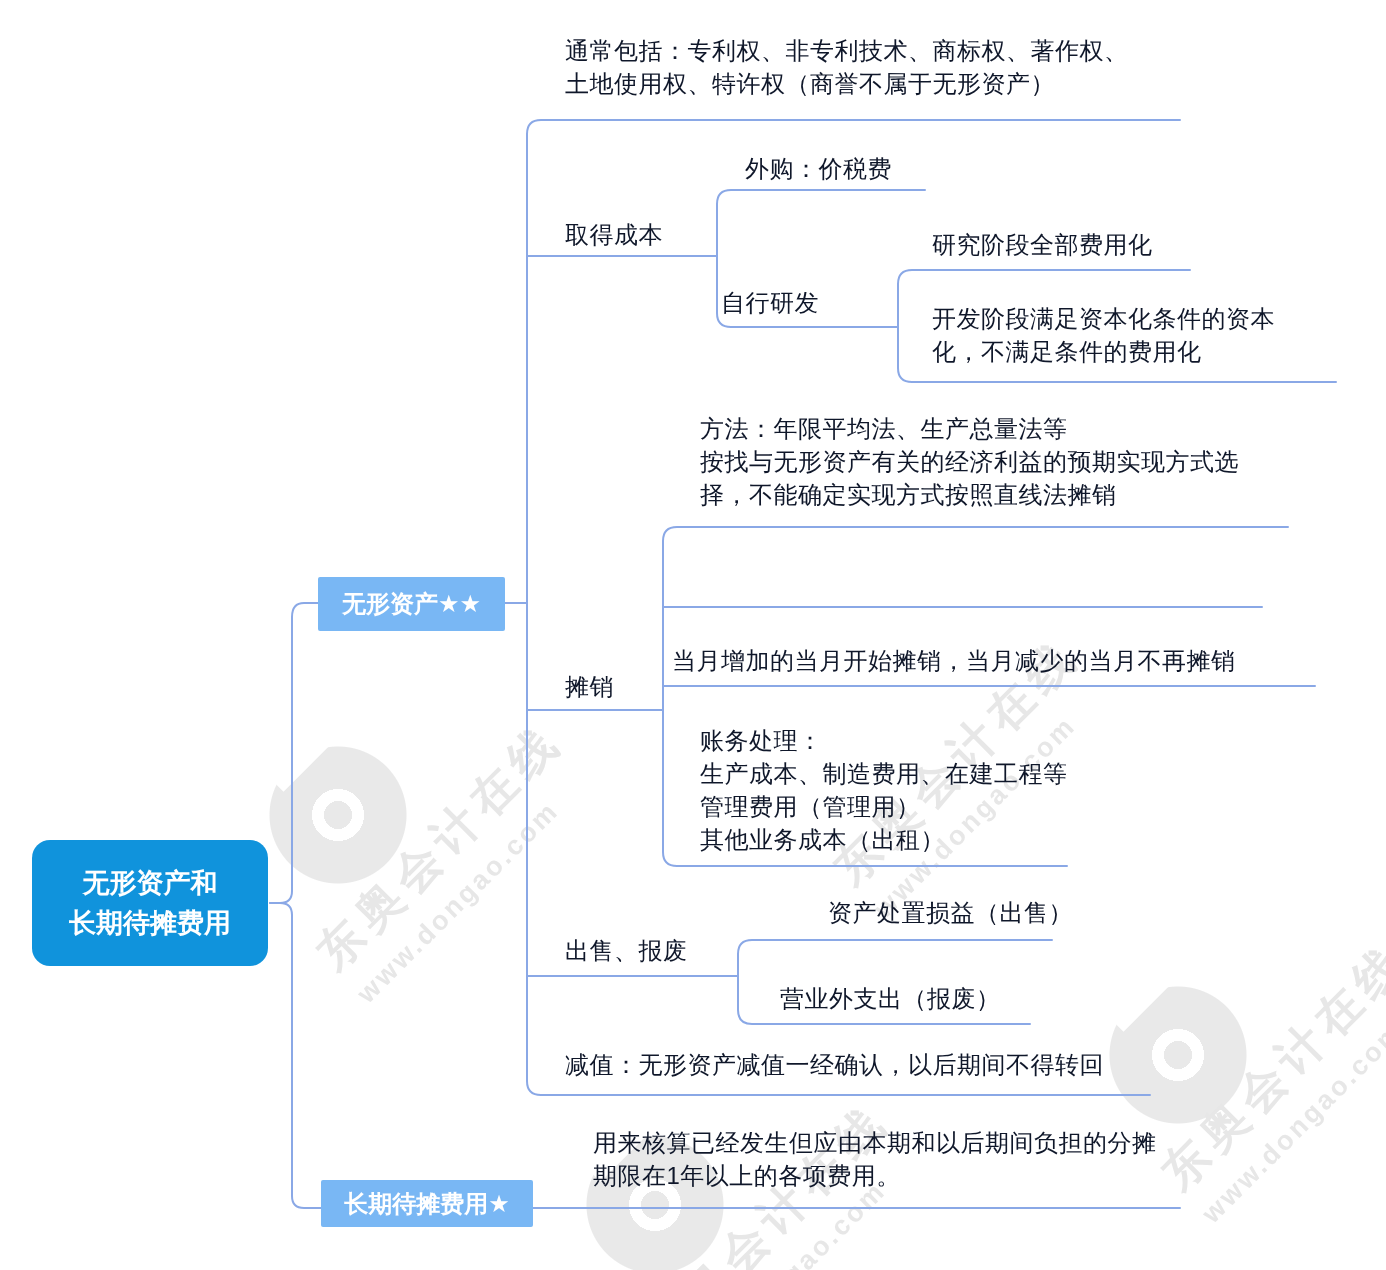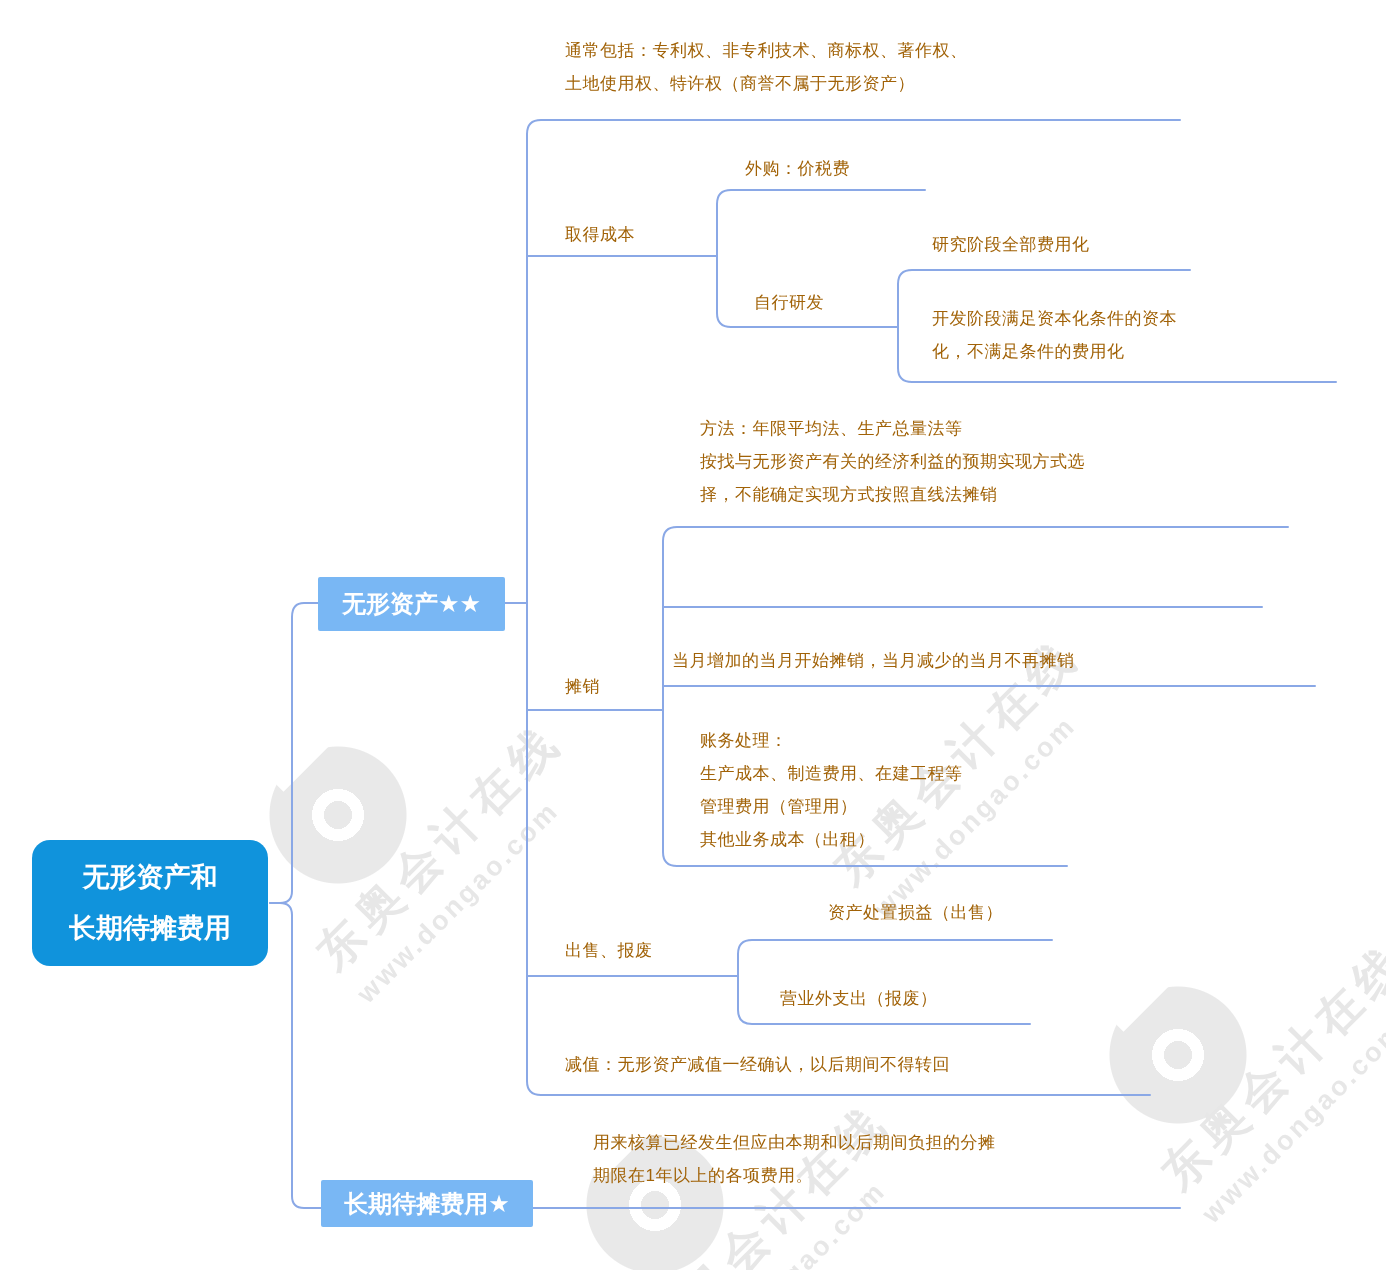--- a/index.html
+++ b/index.html
@@ -4,31 +4,31 @@
 <style>
   html,body{margin:0;padding:0;}
   body{
     width:1386px;height:1270px;position:relative;background:#ffffff;
     font-family:"Liberation Sans","DejaVu Sans",sans-serif;
     overflow:hidden;
   }
   #canvas{position:absolute;left:0;top:0;width:1386px;height:1270px;}
   svg.lines{position:absolute;left:0;top:0;z-index:2;}
   .topic{
-    position:absolute;z-index:3;color:#a16207;font-size:17px;line-height:33px;
+    position:absolute;z-index:3;color:#0f172a;font-size:24px;line-height:33px;
     white-space:pre-line;letter-spacing:0.5px;
   }
   .node{
     position:absolute;z-index:4;display:flex;align-items:center;justify-content:center;
     color:#ffffff;font-weight:bold;text-align:center;white-space:pre-line;
     box-sizing:border-box;
   }
   .node-root{
     left:32px;top:840px;width:236px;height:126px;background:#1093dc;
-    border-radius:18px;font-size:27px;line-height:51px;
+    border-radius:18px;font-size:27px;line-height:40px;
   }
   .node-branch{background:#79b7f4;border-radius:2px;font-size:24px;}
   .node-intangible{left:318px;top:577px;width:187px;height:54px;}
   .node-ltpe{left:321px;top:1180px;width:212px;height:47px;}
   
   .wm{position:absolute;z-index:1;pointer-events:none;}
   .wm-logo{
     position:absolute;width:140px;height:140px;border-radius:50%;
     background:radial-gradient(circle at 50% 50%, #e9e9e9 0 14px, #ffffff 14px 26px, #e9e9e9 26px 68px, transparent 69px);
   }
@@ -96,21 +96,21 @@
   <div class="node node-root">无形资产和
 长期待摊费用</div>
   <div class="node node-branch node-intangible">无形资产★★</div>
   <div class="node node-branch node-ltpe">长期待摊费用★</div>
 
   <div class="topic" style="left:565px;top:34px;">通常包括：专利权、非专利技术、商标权、著作权、
 土地使用权、特许权（商誉不属于无形资产）</div>
 
   <div class="topic" style="left:565px;top:218px;">取得成本</div>
   <div class="topic" style="left:745px;top:152px;">外购：价税费</div>
-  <div class="topic" style="left:754px;top:286px;">自行研发</div>
+  <div class="topic" style="left:721px;top:286px;">自行研发</div>
   <div class="topic" style="left:932px;top:228px;">研究阶段全部费用化</div>
   <div class="topic" style="left:932px;top:302px;">开发阶段满足资本化条件的资本
 化，不满足条件的费用化</div>
 
   <div class="topic" style="left:565px;top:670px;">摊销</div>
   <div class="topic" style="left:700px;top:412px;">方法：年限平均法、生产总量法等
 按找与无形资产有关的经济利益的预期实现方式选
 择，不能确定实现方式按照直线法摊销</div>
   <div class="topic" style="left:672px;top:644px;">当月增加的当月开始摊销，当月减少的当月不再摊销</div>
   <div class="topic" style="left:700px;top:724px;">账务处理：

